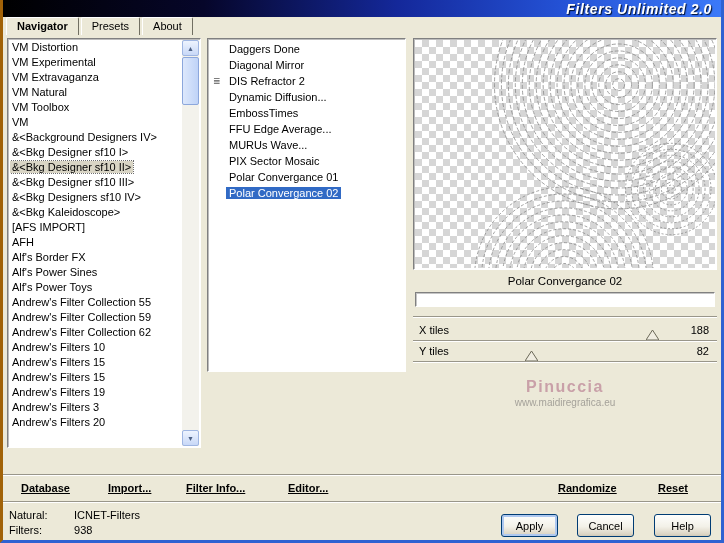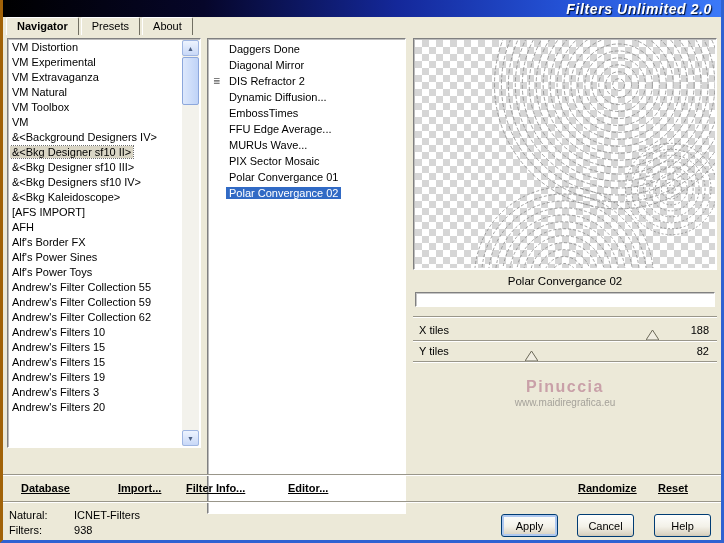--- a/index.html
+++ b/index.html
@@ -18,21 +18,21 @@
   
   .tabs{position:absolute;left:3px;top:17px;height:18px;display:flex;gap:2px;}
   .tab{height:18px;padding:2px 10px 0;background:#ECE9D8;
     border-top:1px solid #fff;border-left:1px solid #fff;border-right:1px solid #716f62;
     border-radius:2px 2px 0 0;cursor:default;}
   .tab.active{font-weight:bold;}
   
   .sunken{background:#fff;border:1px solid #808080;border-bottom-color:#fff;border-right-color:#fff;
     box-shadow:inset 1px 1px 0 rgba(64,64,64,.35);}
   #category-list{position:absolute;left:4px;top:38px;width:194px;height:410px;overflow:hidden;padding:1px 19px 1px 2px;}
-  #filter-list{position:absolute;left:204px;top:38px;width:199px;height:476px;overflow:hidden;padding:2px 2px 2px 4px;}
+  #filter-list{position:absolute;left:204px;top:38px;width:199px;height:334px;overflow:hidden;padding:2px 2px 2px 4px;}
   .cat-row{height:15px;line-height:15px;white-space:nowrap;overflow:hidden;}
   .cat-label{padding:0 2px;}
   .cat-label.selected{background:#D9D5C5;outline:1px dotted #6e6e6e;}
   .filt-row{position:relative;height:16px;line-height:16px;white-space:nowrap;padding-left:14px;overflow:hidden;}
   .row-icon{position:absolute;left:1px;top:0;font-size:9px;color:#555;}
   .filt-label{padding:0 3px;}
   .filt-label.selected{background:var(--sel,#316AC5);color:#fff;}
   
   .scrollbar{position:absolute;right:1px;top:1px;bottom:1px;width:17px;background:#F3F2EC;}
   .sb-btn{position:absolute;left:0;width:17px;height:16px;border:1px solid #9FB6E2;border-radius:2px;
@@ -92,20 +92,21 @@
 
   <div id="category-list" class="sunken">
     <div id="category-rows">
         <div class="cat-row"><span class="cat-label">VM Distortion</span></div>
         <div class="cat-row"><span class="cat-label">VM Experimental</span></div>
         <div class="cat-row"><span class="cat-label">VM Extravaganza</span></div>
         <div class="cat-row"><span class="cat-label">VM Natural</span></div>
         <div class="cat-row"><span class="cat-label">VM Toolbox</span></div>
         <div class="cat-row"><span class="cat-label">VM</span></div>
         <div class="cat-row"><span class="cat-label">&amp;&lt;Background Designers IV&gt;</span></div>
+        <div class="cat-row"><span class="cat-label">&amp;&lt;Bkg Designer sf10 I&gt;</span></div>
         <div class="cat-row"><span class="cat-label selected">&amp;&lt;Bkg Designer sf10 II&gt;</span></div>
         <div class="cat-row"><span class="cat-label">&amp;&lt;Bkg Designer sf10 III&gt;</span></div>
         <div class="cat-row"><span class="cat-label">&amp;&lt;Bkg Designers sf10 IV&gt;</span></div>
         <div class="cat-row"><span class="cat-label">&amp;&lt;Bkg Kaleidoscope&gt;</span></div>
         <div class="cat-row"><span class="cat-label">[AFS IMPORT]</span></div>
         <div class="cat-row"><span class="cat-label">AFH</span></div>
         <div class="cat-row"><span class="cat-label">Alf's Border FX</span></div>
         <div class="cat-row"><span class="cat-label">Alf's Power Sines</span></div>
         <div class="cat-row"><span class="cat-label">Alf's Power Toys</span></div>
         <div class="cat-row"><span class="cat-label">Andrew's Filter Collection 55</span></div>
@@ -207,24 +208,24 @@
     </span>
   </div>
 
   <div class="watermark">
     <div class="wm-name">Pinuccia</div>
     <div class="wm-url">www.maidiregrafica.eu</div>
   </div>
 
   <div class="toolbar">
     <span class="tool-item" style="left:18px;">Database</span>
-    <span class="tool-item" style="left:115px;">Import...</span>
+    <span class="tool-item" style="left:105px;">Import...</span>
     <span class="tool-item" style="left:183px;">Filter Info...</span>
     <span class="tool-item" style="left:285px;">Editor...</span>
-    <span class="tool-item" style="left:555px;margin-left:20px;">Randomize</span>
+    <span class="tool-item" style="left:555px;">Randomize</span>
     <span class="tool-item" style="left:655px;">Reset</span>
   </div>
 
   <div class="statusbar">
     <div class="status-line" style="top:7px;">
       <span class="status-label">Natural:</span>
       <span>ICNET-Filters</span>
     </div>
     <div class="status-line" style="top:22px;">
       <span class="status-label">Filters:</span>

